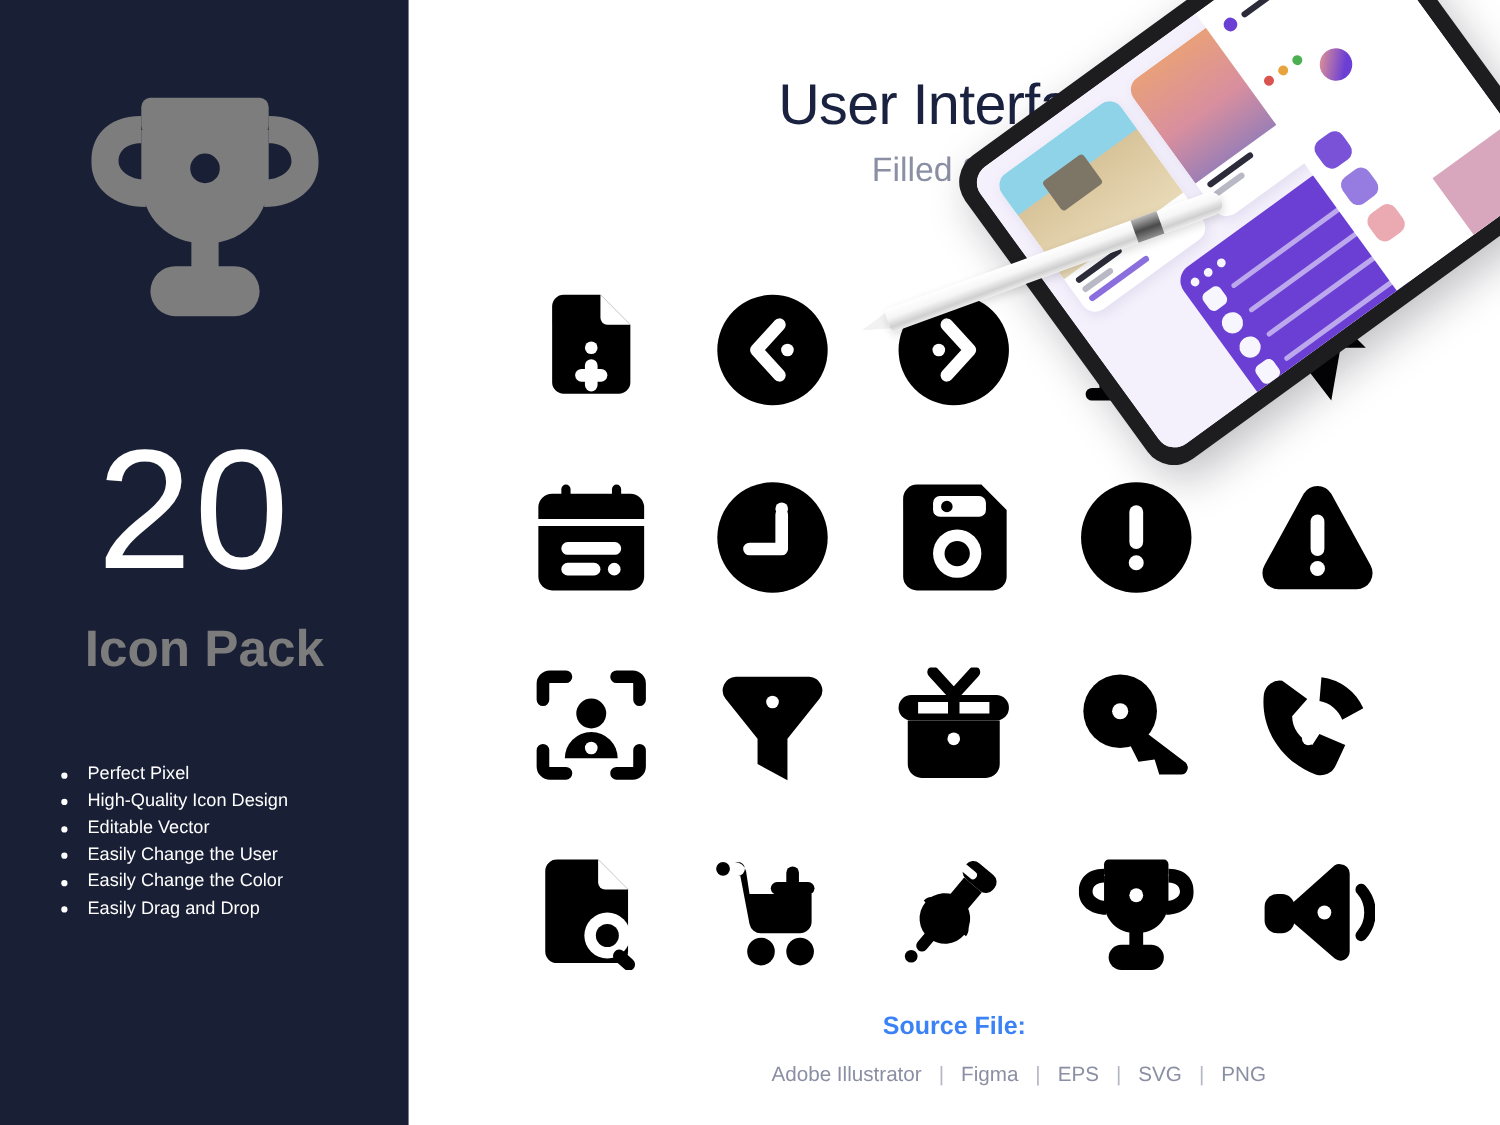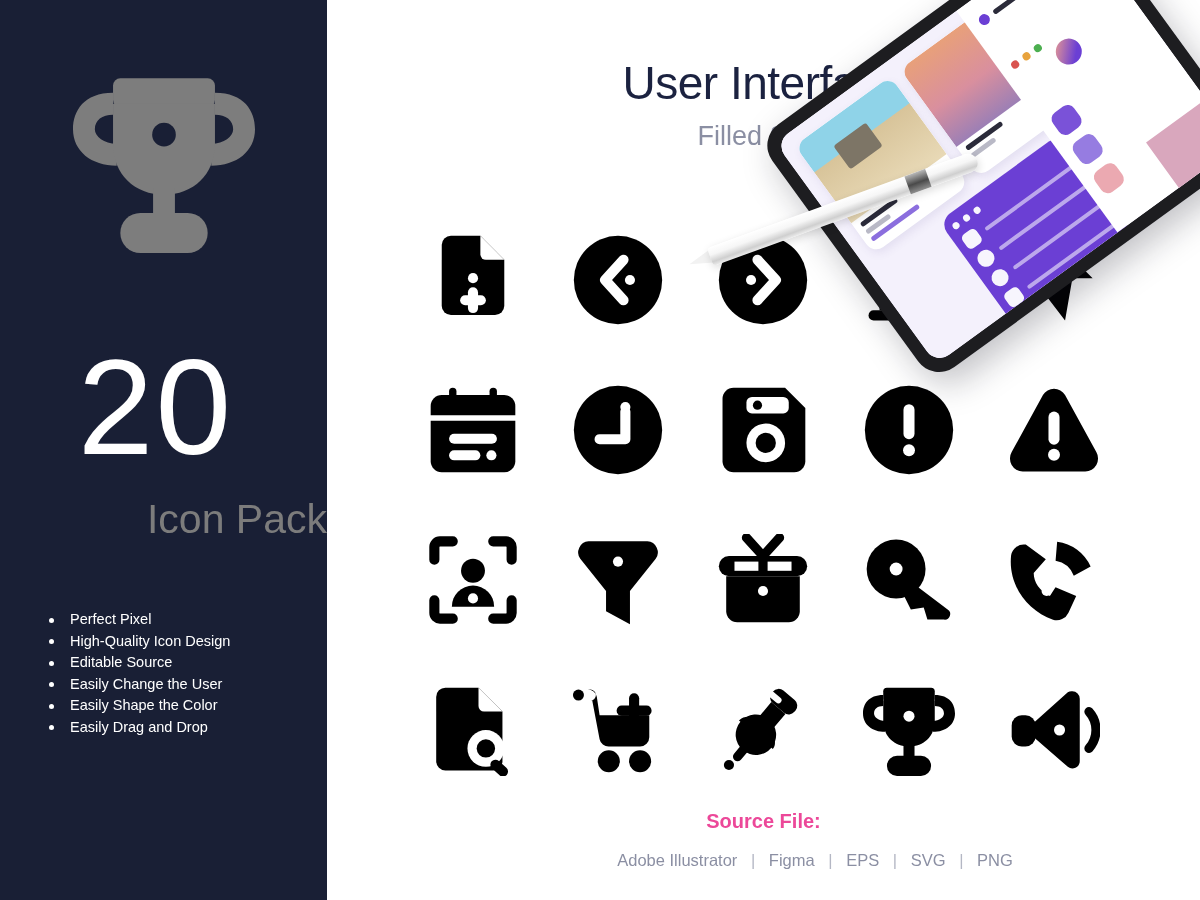--- a/index.html
+++ b/index.html
@@ -28,23 +28,23 @@
     position: absolute; left: 0; top: 332px; width: 311px;
     text-align: center;
     font-size: 136px; line-height: 150px;
     font-weight: 300;
     letter-spacing: 2px;
     color: #ffffff;
     font-family: "Liberation Sans", sans-serif;
   }
   .count-sub {
     position: absolute; left: 0; top: 492px; width: 327px;
-    text-align: right;
+    text-align: center;
     font-size: 41px; line-height: 54px;
-    font-weight: 400;
+    font-weight: 700;
     color: #7c7c7c;
   }
 
   .feature-list {
     position: absolute; left: 48px; top: 609px;
     list-style: none;
   }
   .feature-list li {
     position: relative;
     padding-left: 22px;
@@ -90,21 +90,21 @@
     display: flex; align-items: center; justify-content: center;
   }
   .icon-cell svg { display: block; width: 92px; height: 92px; }
 
   
   .source-label {
     position: absolute; left: 0; top: 807px; width: 873px;
     text-align: center;
     font-size: 20px; line-height: 28px;
     font-weight: bold;
-    color: #ec4899;
+    color: #3b82f6;
   }
   .source-formats {
     position: absolute; left: 0; top: 847px; width: 976px;
     text-align: center;
     font-size: 16.5px; line-height: 26px;
     color: #8b8fa3;
   }
   .source-formats .sep { margin: 0 9px; color: #b4b7c4; }
 
   
@@ -236,23 +236,23 @@
         <circle cx="50" cy="35" r="6.5" fill="#191f35"></circle>
       </svg>
     </div>
 
     <div class="count">20</div>
     <div class="count-sub">Icon Pack</div>
 
     <ul class="feature-list">
       <li><span class="bullet"></span><span>Perfect Pixel</span></li>
       <li><span class="bullet"></span><span>High-Quality Icon Design</span></li>
-      <li><span class="bullet"></span><span>Editable Source</span></li>
+      <li><span class="bullet"></span><span>Editable Vector</span></li>
       <li><span class="bullet"></span><span>Easily Change the User</span></li>
-      <li><span class="bullet"></span><span>Easily Shape the Color</span></li>
+      <li><span class="bullet"></span><span>Easily Change the Color</span></li>
       <li><span class="bullet"></span><span>Easily Drag and Drop</span></li>
     </ul>
   </aside>
 
   <section class="main">
 
     <h1 class="title">User Interface</h1>
     <h2 class="subtitle">Filled Style</h2>
 
     <div class="icon-grid">

